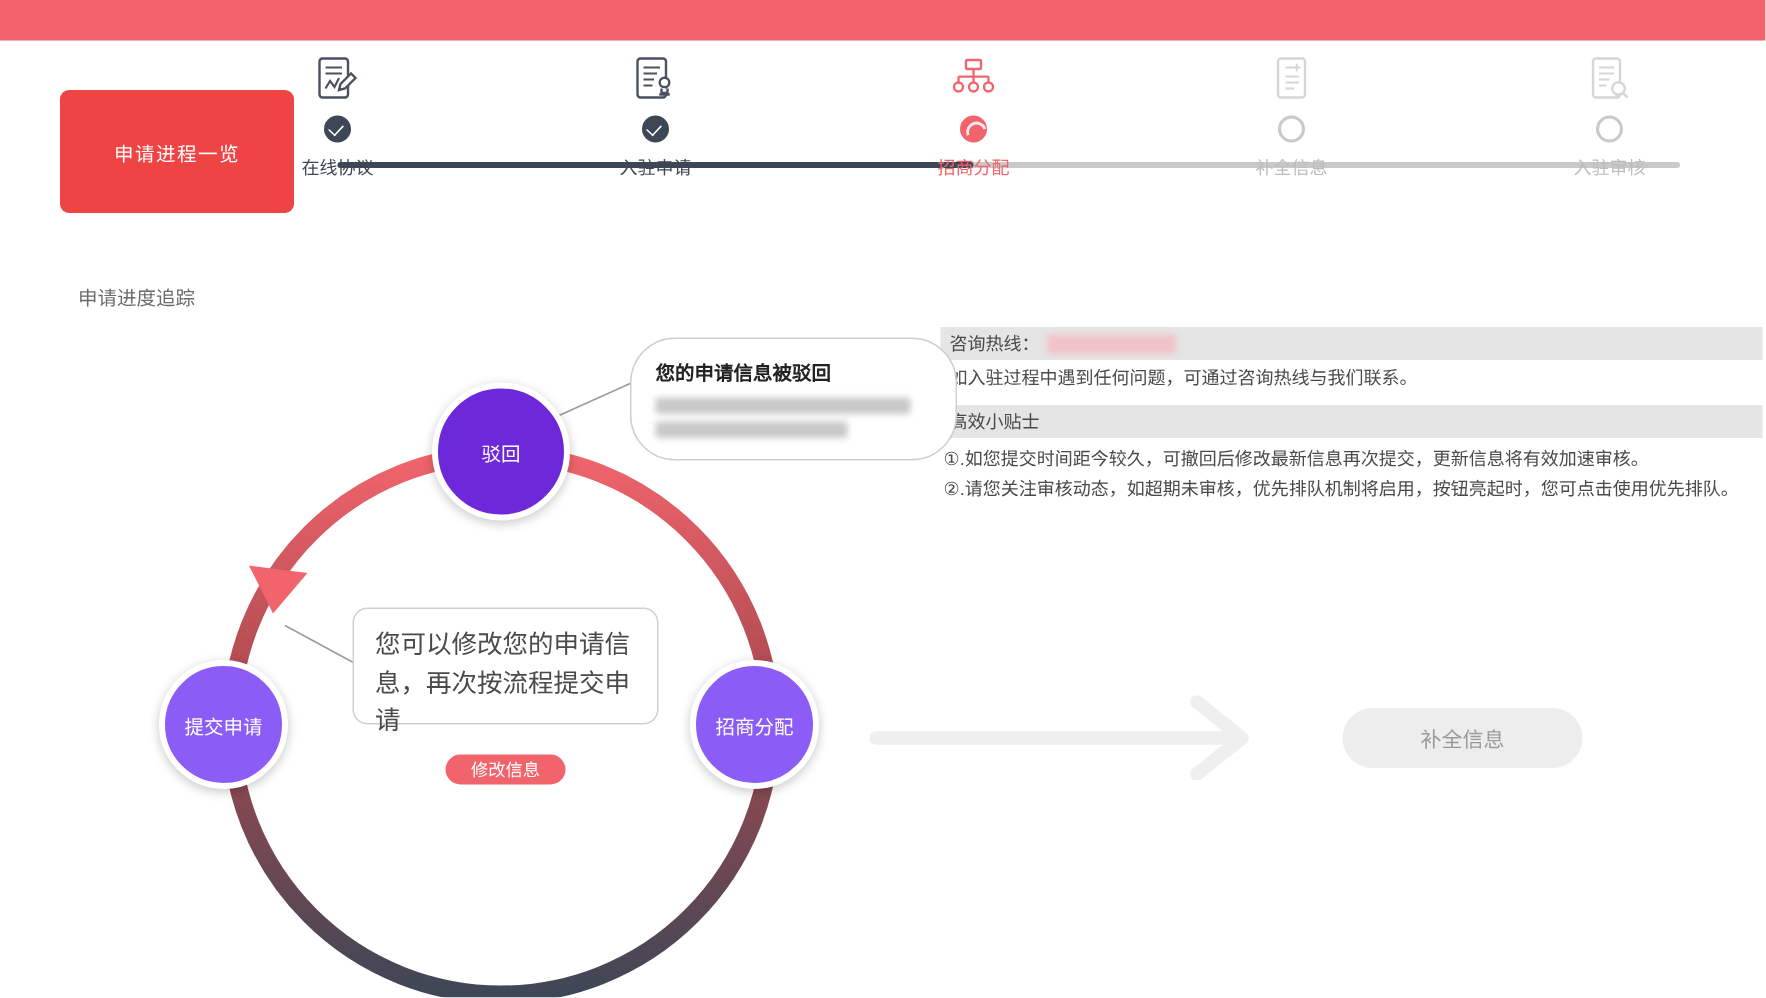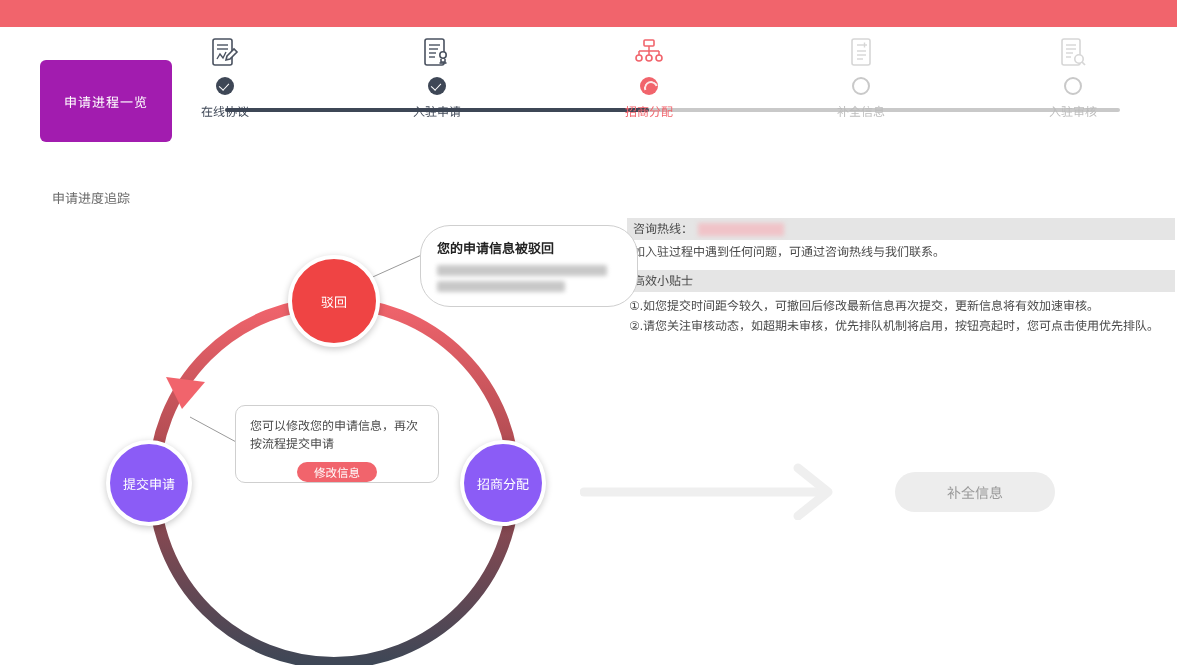--- a/index.html
+++ b/index.html
@@ -30,22 +30,22 @@
   
   .stepper-wrap {
     position: absolute;
     left: 0; top: 27px;
     width: 1177px;
     height: 125px;
   }
   .progress-card {
     position: absolute;
     left: 40px; top: 33px;
-    width: 132px; height: 82px;
-    background: #a21caf;
+    width: 156px; height: 82px;
+    background: #ef4444;
     border-radius: 6px;
     display: flex;
     align-items: center;
     justify-content: center;
     color: #ffffff;
     font-size: 13px;
     letter-spacing: 1px;
   }
 
   .steps {
@@ -152,21 +152,21 @@
     display: flex;
     align-items: center;
     justify-content: center;
     font-size: 13px;
     border: 4px solid #ffffff;
     box-shadow: 0 2px 7px rgba(0,0,0,0.22);
     box-sizing: border-box;
     z-index: 6;
   }
   .node.reject {
-    background: #ef4444;
+    background: #6d28d9;
     width: 92px; height: 92px; font-family: Liberation Serif, serif;
   }
   #node-reject { left: 218px; top: 30px; }
   #node-submit { left: 36px; top: 215px; }
   #node-alloc  { left: 390px; top: 215px; }
 
   
   .bubble {
     position: absolute;
     background: #ffffff;
@@ -193,21 +193,21 @@
     height: 11px;
     margin-bottom: 5px;
   }
   #bubble-modify {
     left: 165px; top: 180px;
     width: 204px; height: 78px;
     border-radius: 10px;
     padding: 11px 14px;
   }
   #bubble-modify .b-text {
-    font-size: 12px;
+    font-size: 17px;
     color: #4a4a4a;
     line-height: 1.5;
   }
   .pill-btn {
     display: block;
     margin: 9px auto 0;
     width: 80px;
     height: 20px;
     line-height: 20px;
     text-align: center;

